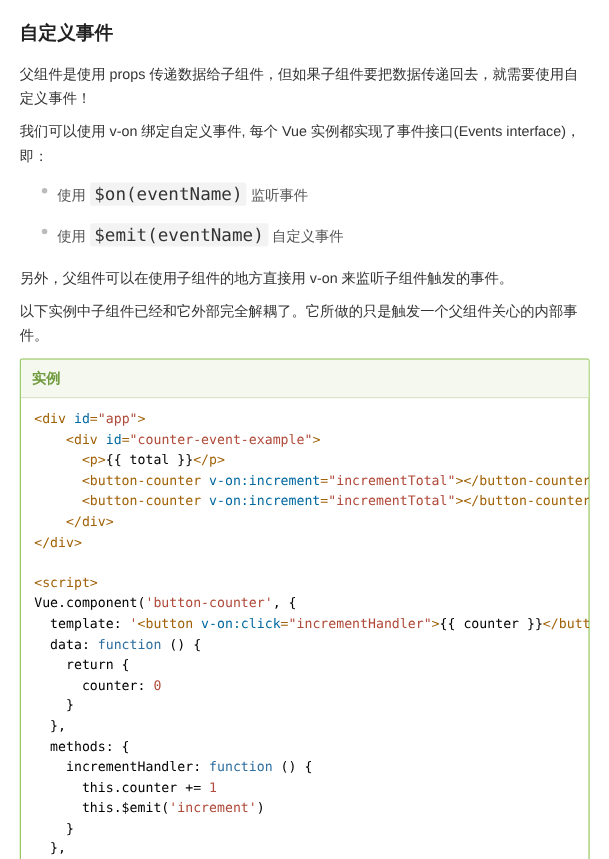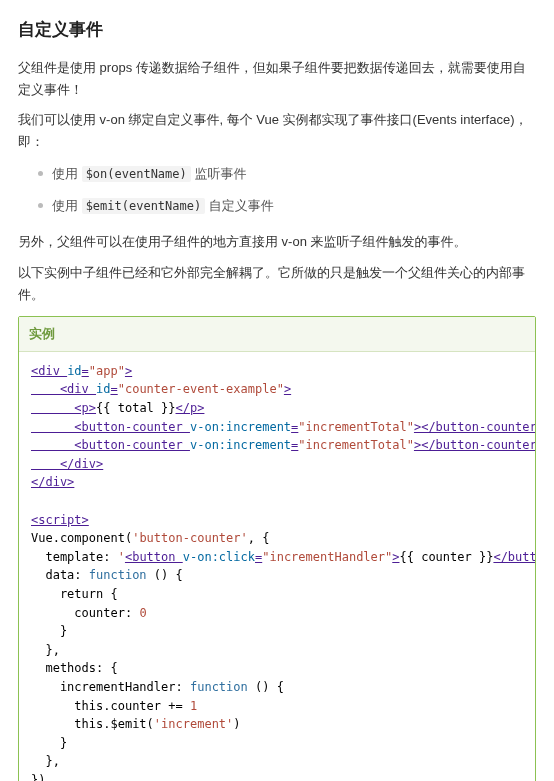--- a/index.html
+++ b/index.html
@@ -37,21 +37,21 @@
     left: 0; top: 8px;
     width: 5px; height: 5px;
     border-radius: 50%;
     background: #bbb;
   }
   code.inline {
     font-family: Consolas, Menlo, monospace;
     background: #f3f3f3;
     padding: 1px 4px;
     border-radius: 2px;
-    font-size: 12px;
+    font-size: 16px;
     color: #333;
   }
   .example-box {
     border: 1px solid #8cc152;
     border-radius: 2px;
     margin-top: 10px;
   }
   .example-header {
     background: #f4f8ee;
     color: #6f9a3e;
@@ -63,21 +63,21 @@
   pre.code {
     margin: 0;
     padding: 10px 12px 14px 12px;
     font-family: Consolas, Menlo, monospace;
     font-size: 12px;
     line-height: 1.55;
     white-space: pre;
     color: #333;
     overflow-x: auto;
   }
-  .tok-tag   { color: #4c1d95; text-decoration: underline; }
+  .tok-tag   { color: #a16207; }
   .tok-attr  { color: #0369a1; }
   .tok-str   { color: #b04a3a; }
   .tok-text  { color: #000000; }
   .tok-key   { color: #2f6f9f; }
   .tok-num   { color: #b04a3a; }
 </style>
 </head>
 <body>
 
 <h2>自定义事件</h2>

